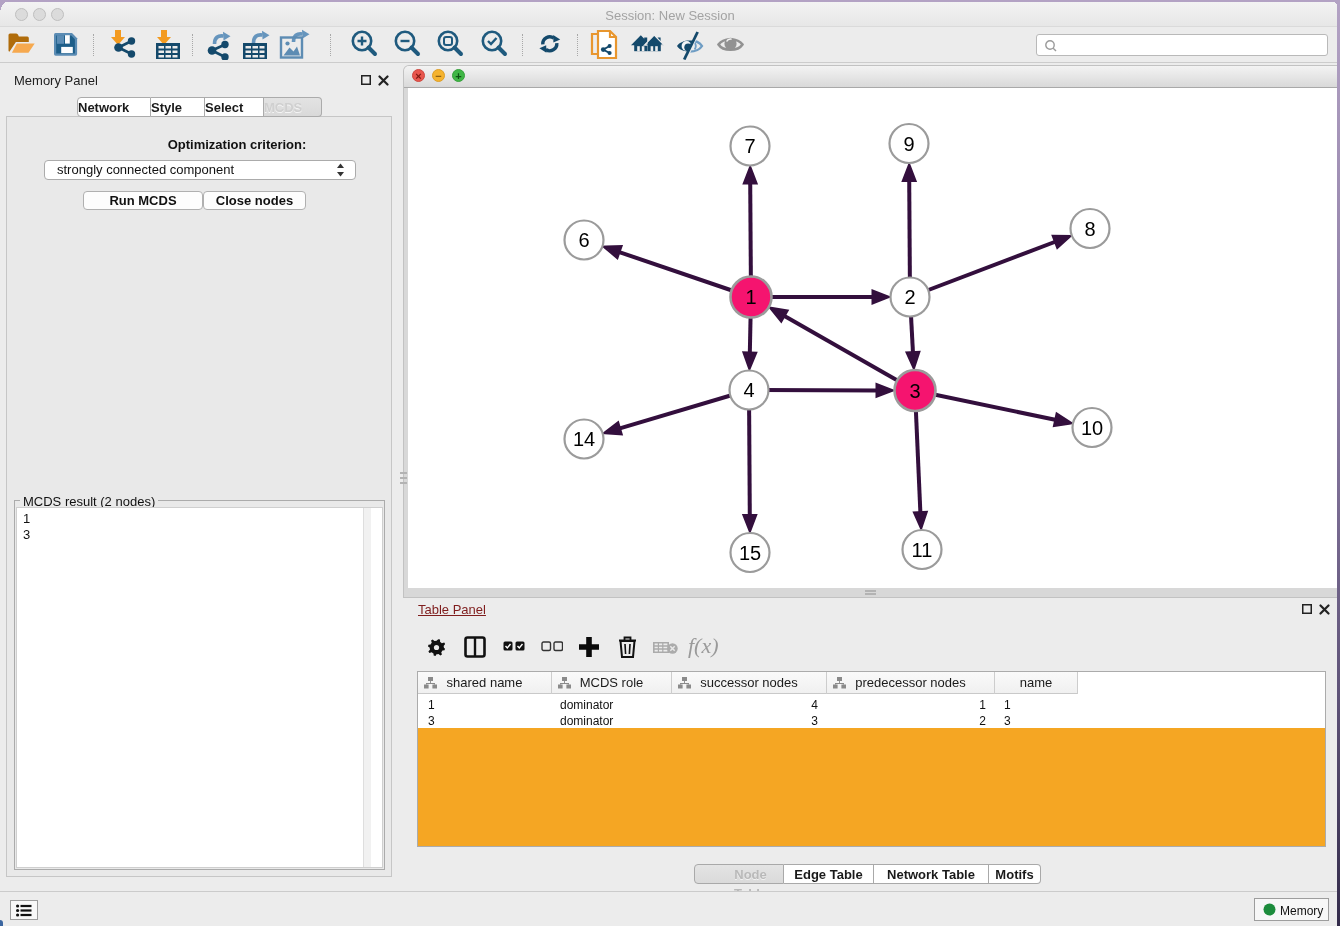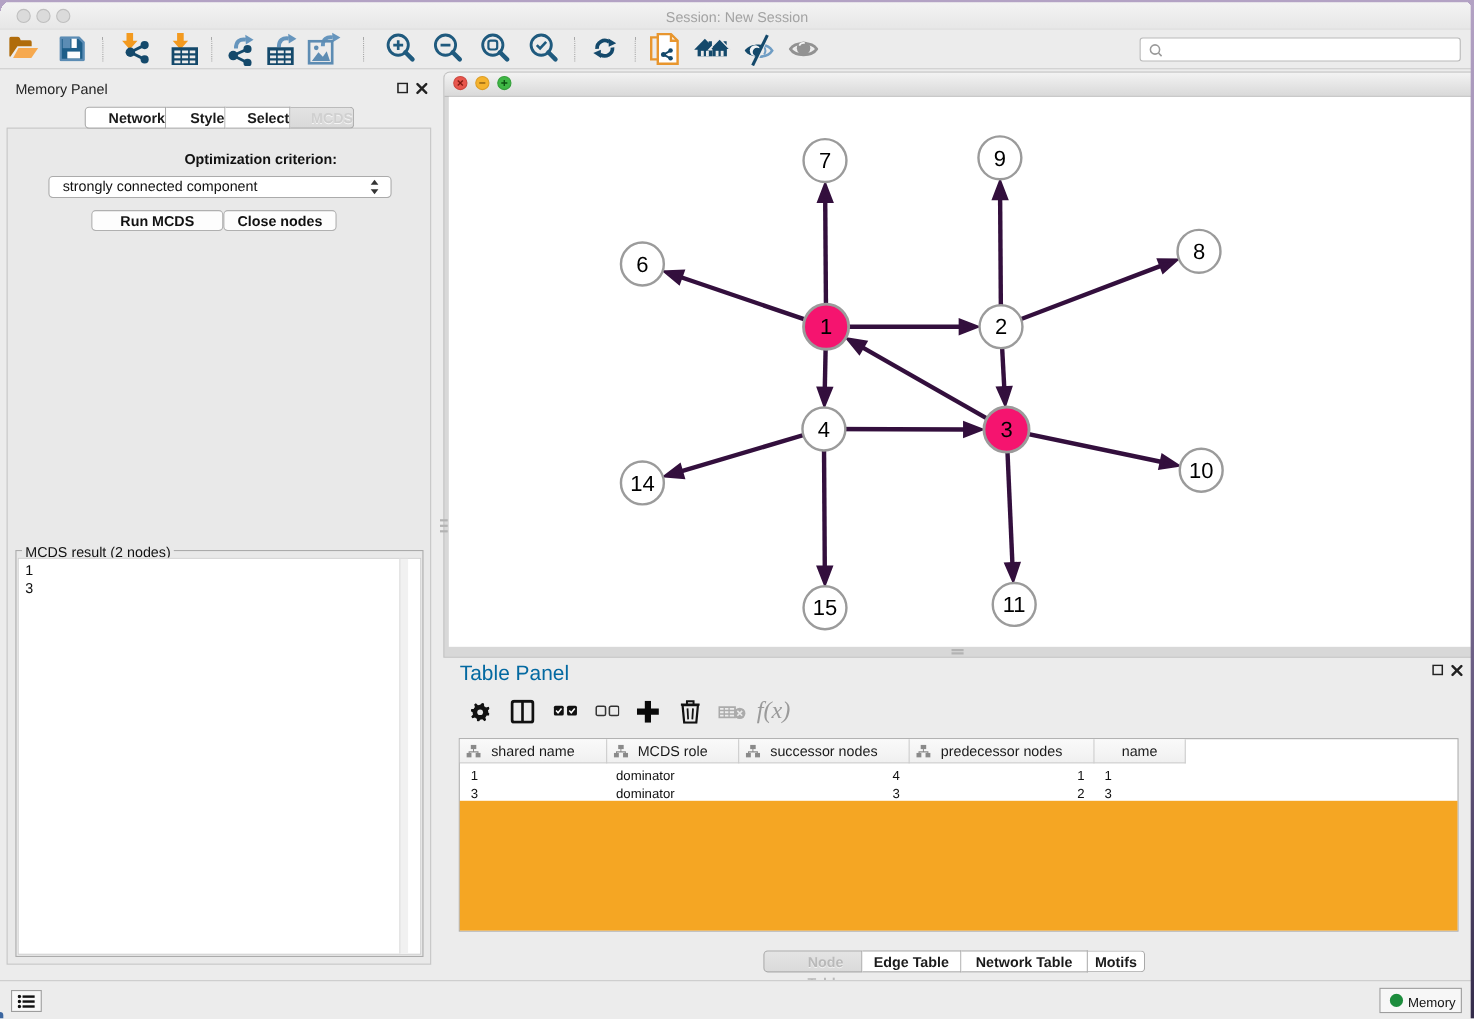--- a/index.html
+++ b/index.html
@@ -16,37 +16,37 @@
 .tl { position:absolute; top:6px; width:13px; height:13px; border-radius:50%; background:#dbdbdb; border:1px solid #bfbfbf; }
 
 #toolbar { left:0; top:27px; width:1340px; height:36px; background:#ececec; border-bottom:1px solid #cccccc; }
 .tsep { position:absolute; top:7px; height:22px; width:0; border-left:1px dotted #a8a8a8; }
 .ticon { position:absolute; top:2px; }
 #searchbox { position:absolute; left:1036px; top:7px; width:292px; height:22px; background:#fff; border:1px solid #b9b9b9; border-radius:3px; }
 
 #cp-title { left:0; top:66px; width:393px; height:30px; }
 #cp-title .t { position:absolute; left:14px; top:7px; font-size:13px; color:#222; }
 #cp-body { left:6px; top:116px; width:386px; height:761px; border:1px solid #c6c6c6; background:#e9e9e9; }
-.cptab { position:absolute; top:97px; height:20px; border:1px solid #ababab; background:#fff; font-size:13px; font-weight:bold; color:#1a1a1a; text-align:right; line-height:19px; }
+.cptab { position:absolute; top:97px; height:20px; border:1px solid #ababab; background:#fff; font-size:13px; font-weight:bold; color:#1a1a1a; text-align:left; line-height:19px; }
 #opt-label { left:0; top:137px; width:400px; text-align:center; font-size:13px; font-weight:bold; color:#111;margin-left:37px; }
 #combo { left:44px; top:160px; width:312px; height:20px; background:#fff; border:1px solid #ababab; border-radius:4px; font-size:13px; color:#111; line-height:18px; padding-left:12px; }
 .btn { position:absolute; top:191px; height:19px; background:#fdfdfd; border:1px solid #b0b0b0; border-radius:4px; font-size:13px; font-weight:bold; color:#111; text-align:center; line-height:17px; }
 #fieldset { left:14px; top:500px; width:371px; height:370px; border:1px solid #ababab; }
 #fieldlabel { left:20px; top:494px; font-size:13px; color:#111; background:#e9e9e9; padding:0 3px; }
 #resultbox { left:16px; top:507px; width:367px; height:361px; background:#fff; border:1px solid #cfcfcf; font-size:13px; color:#111; padding:3px 0 0 6px; line-height:16px; }
 #resultscroll { left:363px; top:508px; width:8px; height:359px; background:#f1f1f1; border-left:1px solid #dedede; }
 
 #netwin { left:404px; top:66px; width:936px; height:531px; background:#d8d8d8; border-radius:5px 0 0 0; box-shadow:0 0 0 1px #c2c2c2; }
 #nettitle { position:absolute; left:0; top:0; width:100%; height:22px; background:linear-gradient(#f3f3f3,#d9d9d9); border-bottom:1px solid #a9a9a9; border-radius:5px 0 0 0; }
 #nettitle .t { position:absolute; left:0; right:0; top:4px; text-align:center; font-size:13px; font-weight:bold; color:#111; }
 .mbtn { position:absolute; top:3px; width:13px; height:13px; border-radius:50%; font-size:11px; font-weight:bold; text-align:center; line-height:13px; }
 #netcanvas { position:absolute; left:4px; top:22px; width:929px; height:500px; background:#fff; }
 
 #tp-title { left:404px; top:597px; width:936px; height:26px; }
-#tp-title .t { position:absolute; left:14px; top:5px; font-size:19px; color:#0369a1; }
+#tp-title .t { position:absolute; left:14px; top:5px; font-size:13px; color:#7f1d1d;text-decoration:underline; }
 #tp-toolbar { left:404px; top:623px; width:936px; height:48px; }
 #ntable { left:417px; top:671px; width:909px; height:176px; background:#fff; border:1px solid #ababab; }
 #thead { position:absolute; left:0; top:0; width:660px; height:22px; background:linear-gradient(#fafafa,#f0f0f0); border-bottom:1px solid #c9c9c9; }
 .th { position:absolute; top:0; height:22px; border-right:1px solid #cdcdcd; font-size:13px; color:#1a1a1a; text-align:center; line-height:22px; }
 .cell { position:absolute; font-size:12px; color:#111; }
 .sorticon { position:absolute; top:5px; }
 #orangeband { position:absolute; left:0; top:56px; width:907px; height:118px; background:#f5a623; }
 
 .btab { position:absolute; top:864px; height:20px; border:1px solid #a9a9a9; border-left:none; background:#fff; font-size:13px; font-weight:bold; color:#1a1a1a; text-align:center; line-height:19px; }
 

